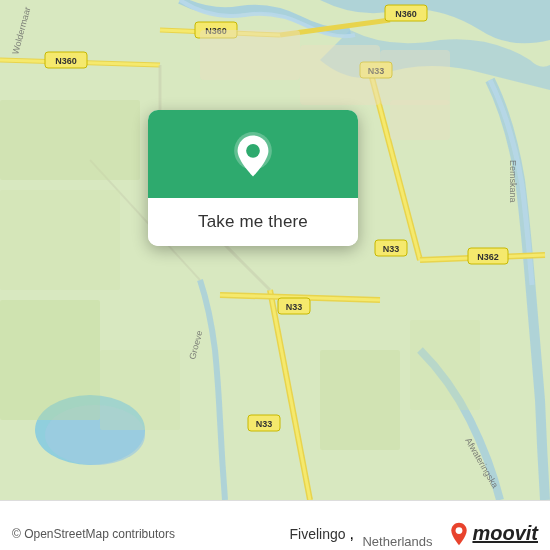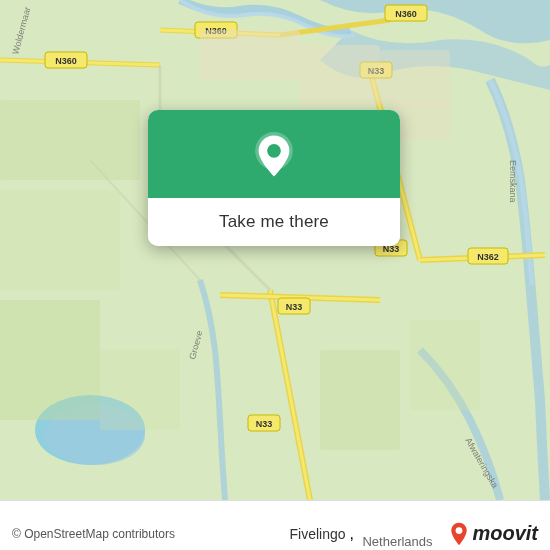--- a/index.html
+++ b/index.html
@@ -19,21 +19,21 @@
       position: absolute;
       top: 0; left: 0;
       width: 100%; height: 100%;
     }
 
     
     #popup-card {
       position: absolute;
       top: 110px;
       left: 148px;
-      width: 252px;
+      width: 210px;
       background: white;
       border-radius: 10px;
       box-shadow: 0 4px 16px rgba(0,0,0,0.3);
       display: flex;
       flex-direction: column;
       align-items: center;
       overflow: hidden;
     }
 
     #popup-green {
@@ -110,20 +110,21 @@
     .moovit-pin {
       width: 20px;
       height: 24px;
     }
 
     .moovit-text {
       font-size: 20px;
       font-weight: bold;
       color: #222;
       font-style: italic;
+      text-decoration: underline;
     }
   </style>
 </head>
 <body>
 
 <div id="map-container">
   <svg id="map-svg" viewBox="0 0 550 500" xmlns="http://www.w3.org/2000/svg">
 
     <rect width="550" height="500" fill="#d8e8c0"></rect>
 

